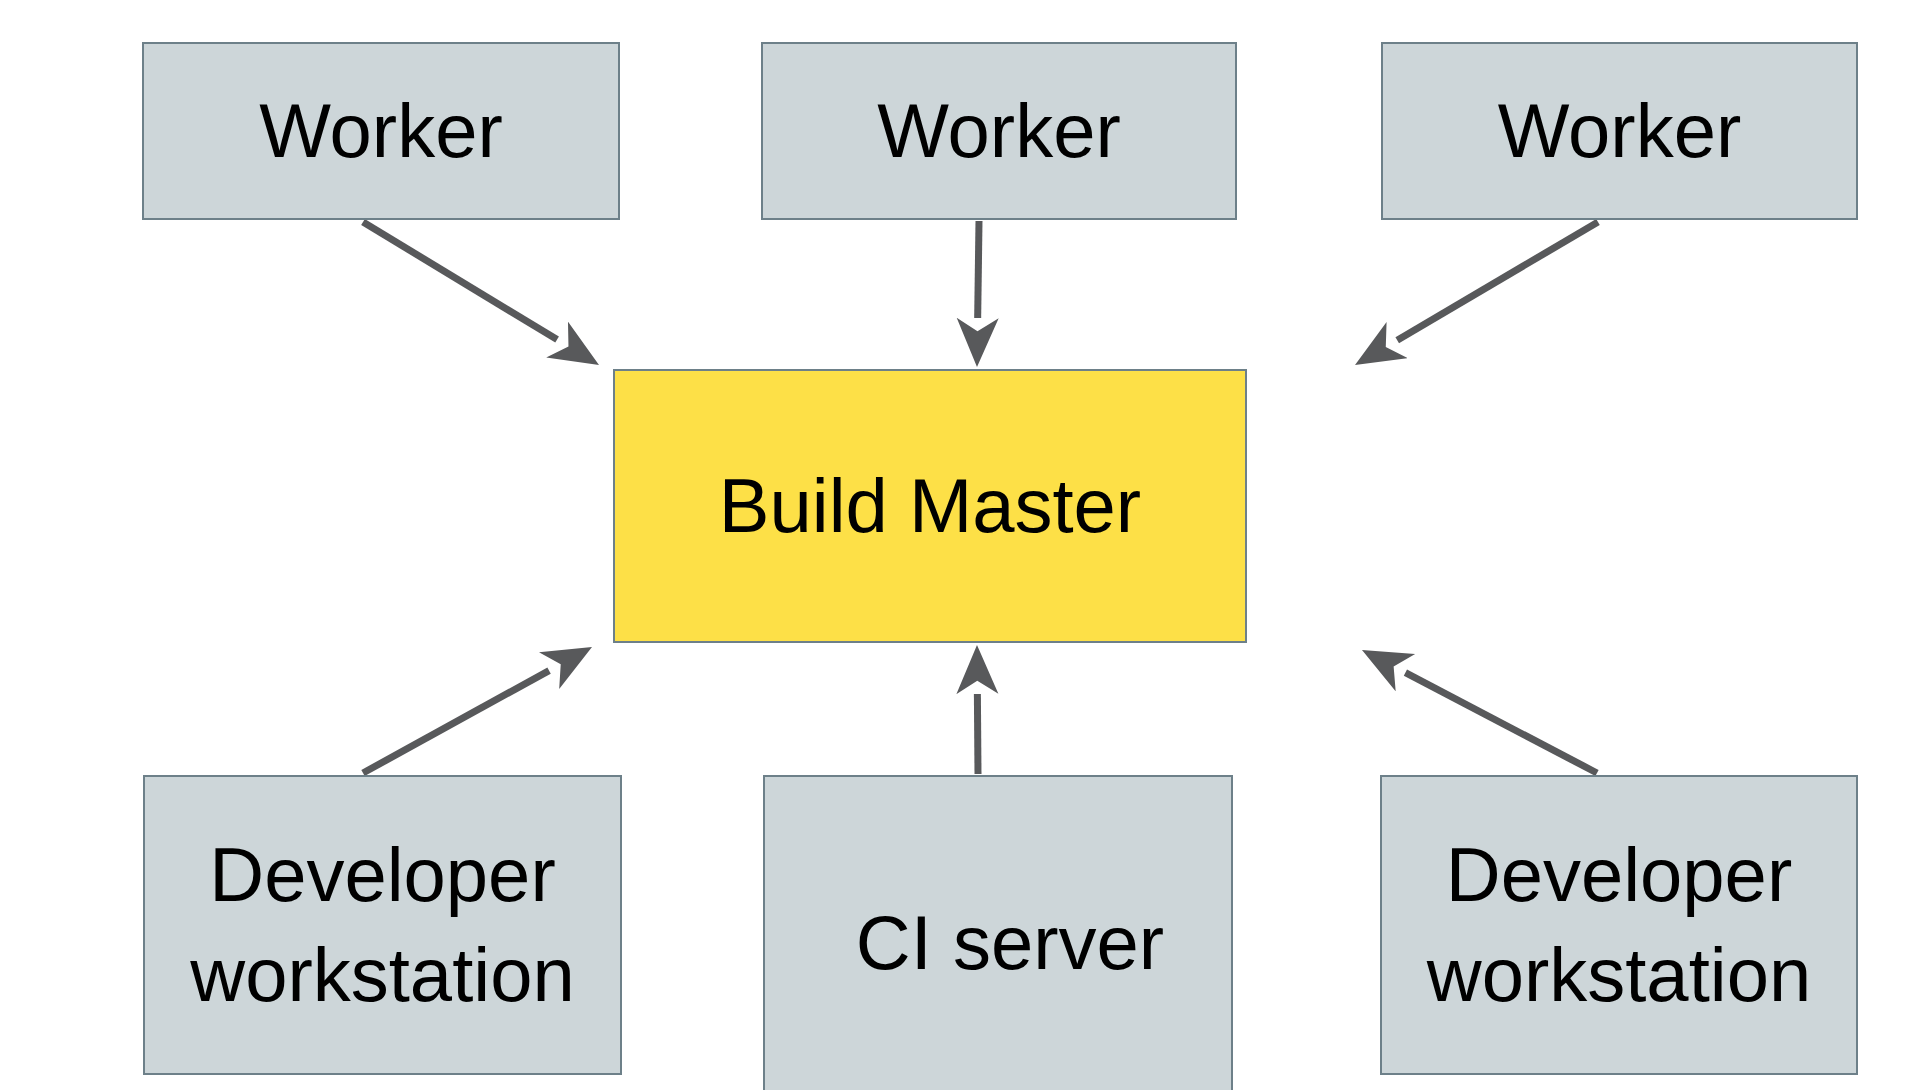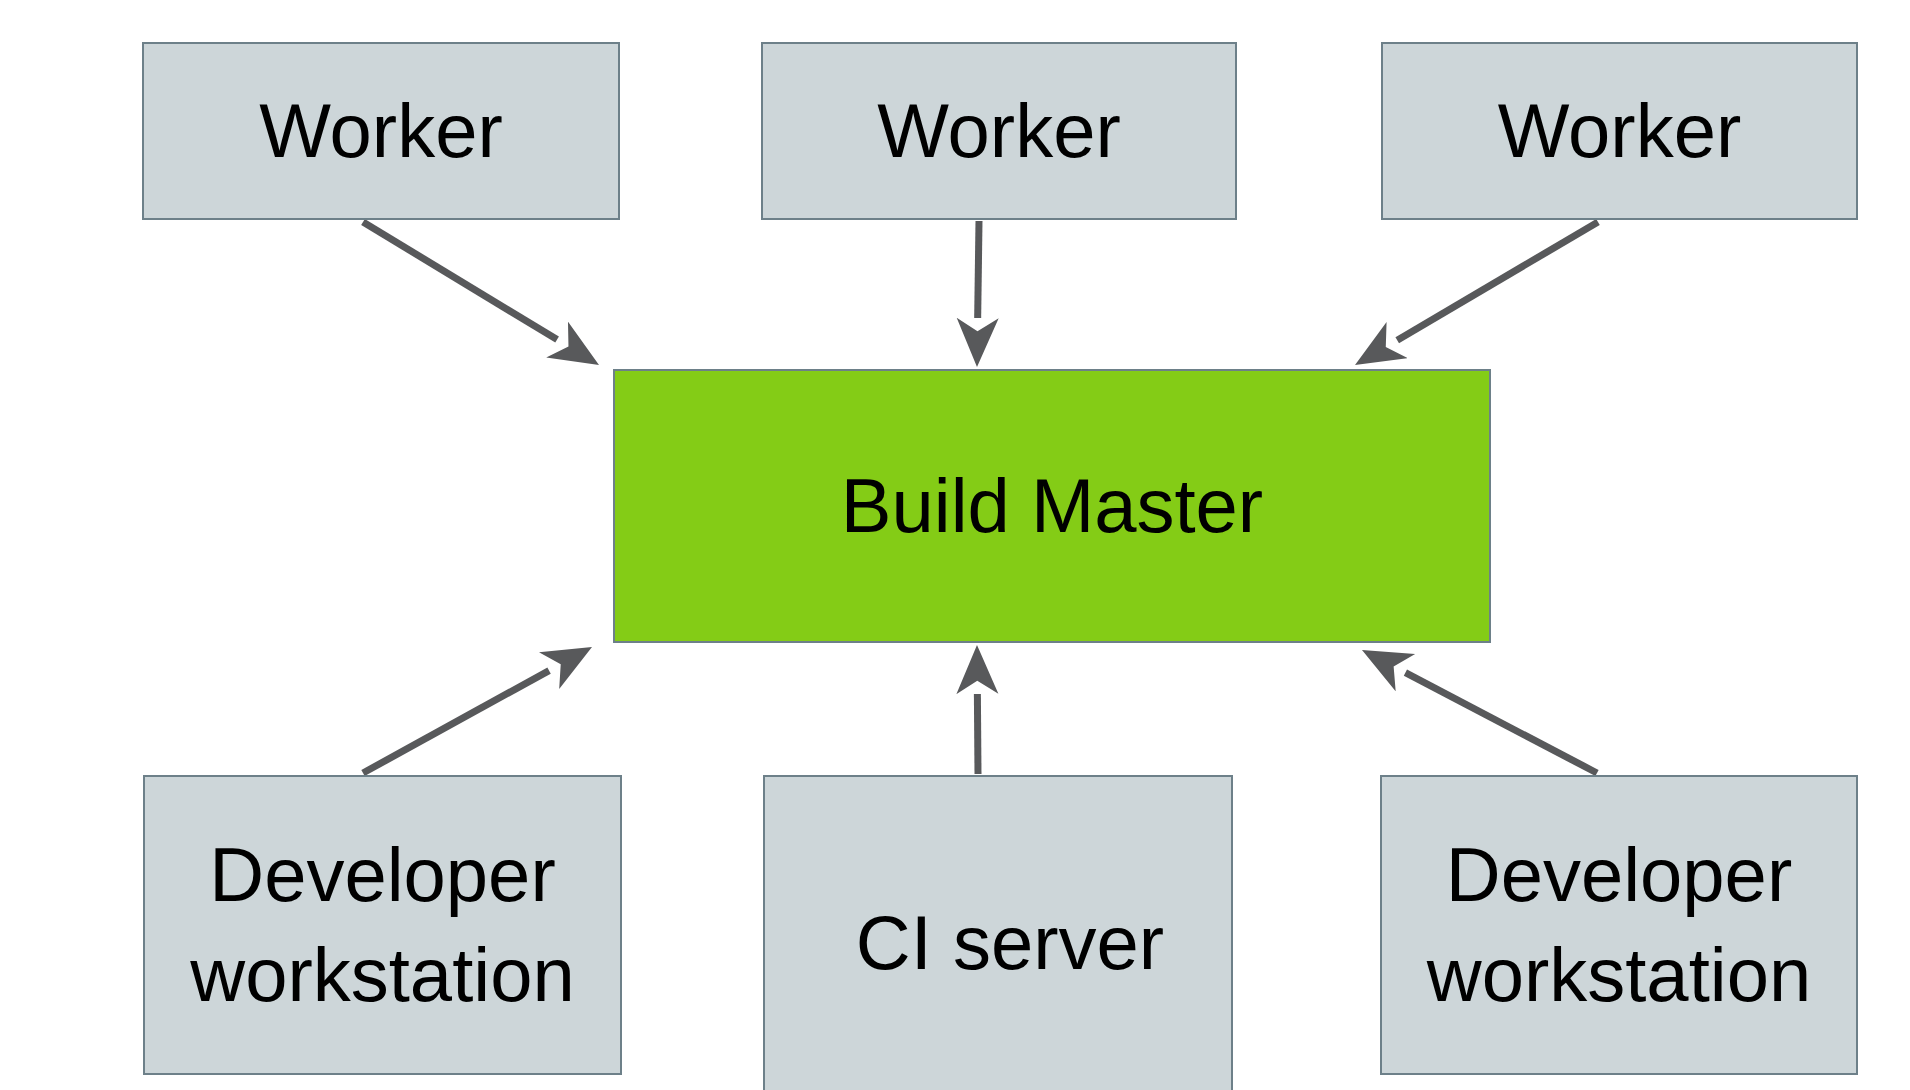--- a/index.html
+++ b/index.html
@@ -62,21 +62,21 @@
   <div id="nodes">
       <div class="node" style="left: 122px; top: 42px; width: 478px; height: 178px; background: rgb(205, 214, 217); border: 2px solid rgb(109, 128, 137); color: rgb(0, 0, 0);">
         <span class="label">Worker</span>
       </div>
       <div class="node" style="left: 741px; top: 42px; width: 476px; height: 178px; background: rgb(205, 214, 217); border: 2px solid rgb(109, 128, 137); color: rgb(0, 0, 0);">
         <span class="label">Worker</span>
       </div>
       <div class="node" style="left: 1361px; top: 42px; width: 477px; height: 178px; background: rgb(205, 214, 217); border: 2px solid rgb(109, 128, 137); color: rgb(0, 0, 0);">
         <span class="label">Worker</span>
       </div>
-      <div class="node" style="left: 593px; top: 369px; width: 878px; height: 274px; background: #84cc16; border: 2px solid rgb(109, 128, 137); color: rgb(0, 0, 0);">
+      <div class="node" style="left: 593px; top: 369px; width: 634px; height: 274px; background: #fde047; border: 2px solid rgb(109, 128, 137); color: rgb(0, 0, 0);">
         <span class="label">Build Master</span>
       </div>
       <div class="node" style="left: 123px; top: 775px; width: 479px; height: 300px; background: rgb(205, 214, 217); border: 2px solid rgb(109, 128, 137); color: rgb(0, 0, 0);">
         <span class="label">Developer workstation</span>
       </div>
       <div class="node" style="left: 743px; top: 775px; width: 470px; height: 337px; background: rgb(205, 214, 217); border: 2px solid rgb(109, 128, 137); color: rgb(0, 0, 0); padding-left: 24px;">
         <span class="label">CI server</span>
       </div>
       <div class="node" style="left: 1360px; top: 775px; width: 478px; height: 300px; background: rgb(205, 214, 217); border: 2px solid rgb(109, 128, 137); color: rgb(0, 0, 0);">
         <span class="label">Developer workstation</span>

